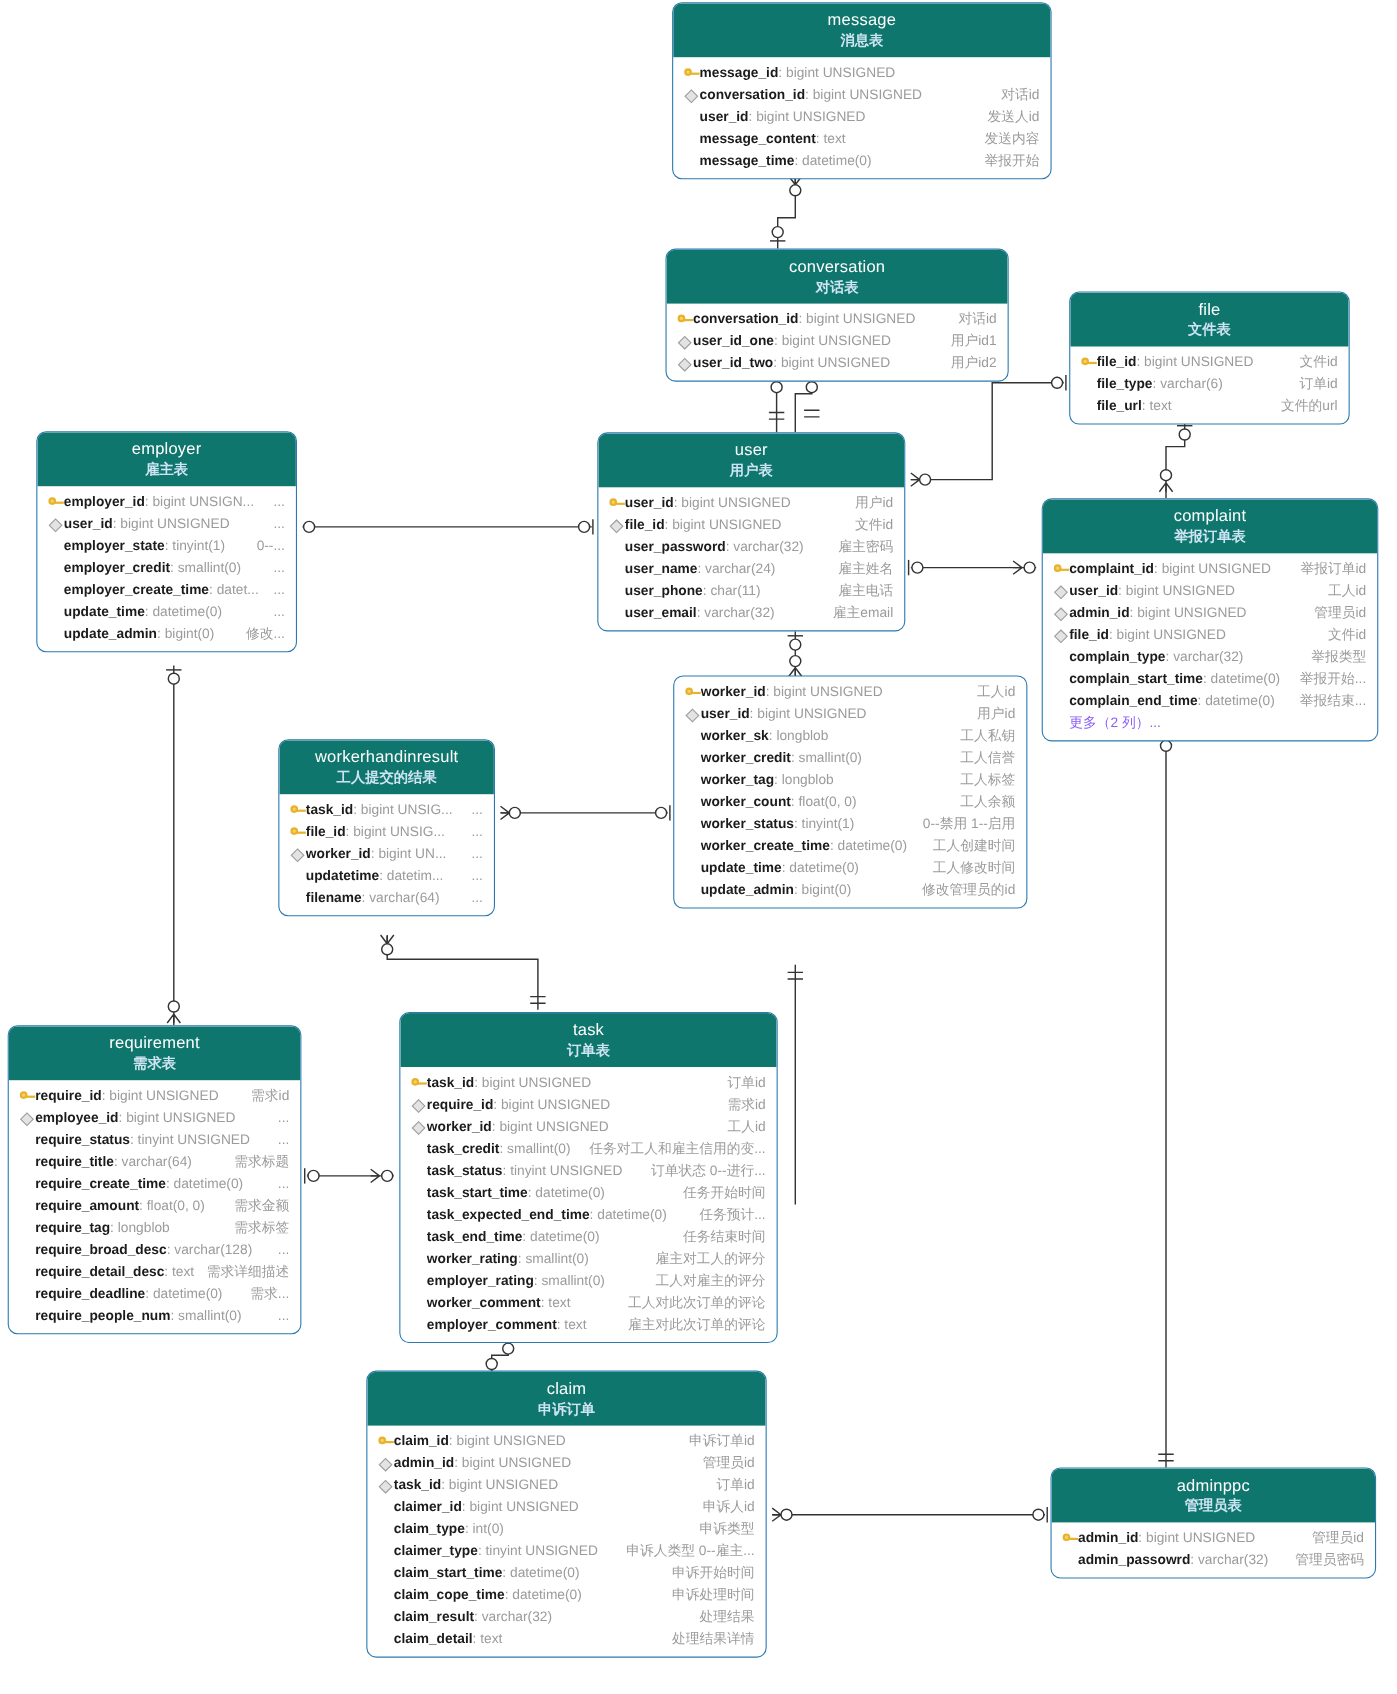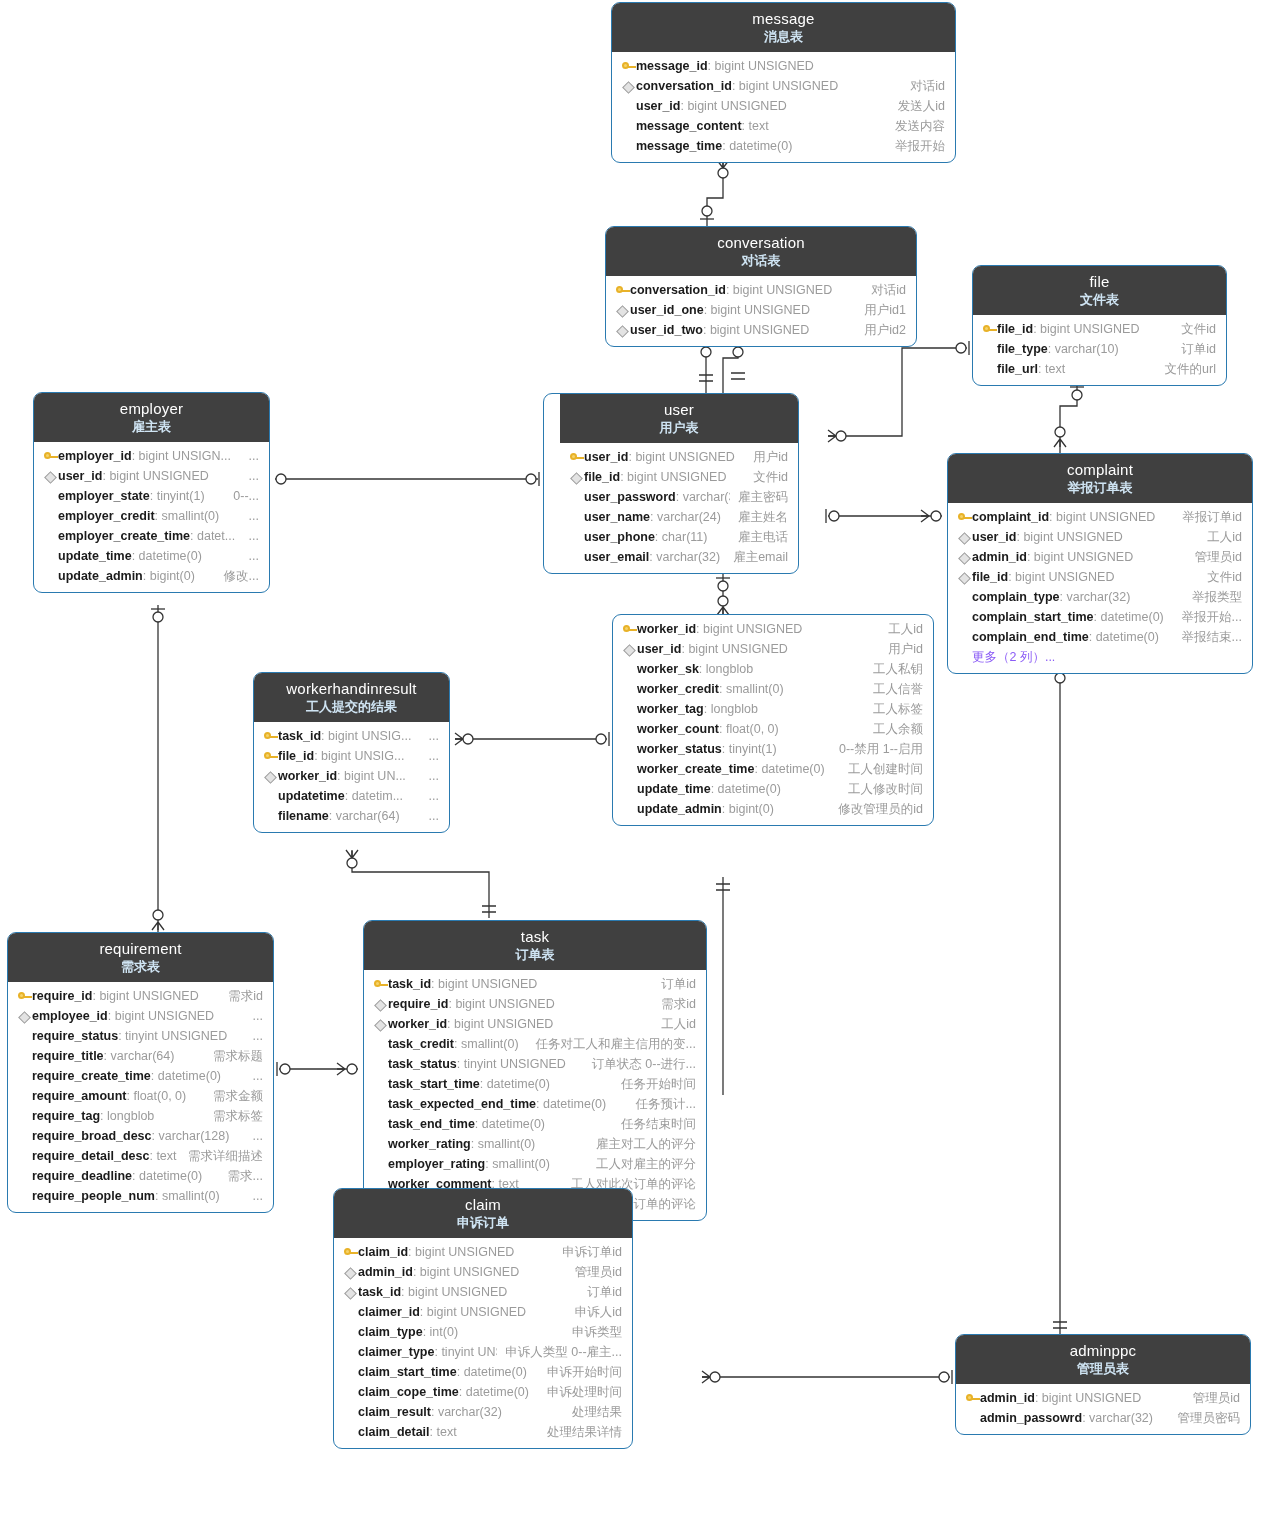--- a/index.html
+++ b/index.html
@@ -25,21 +25,21 @@
   .entity {
     position: absolute;
     box-sizing: border-box;
     border: 1.5px solid #2a7ab0;
     border-radius: 9px;
     background: #ffffff;
     overflow: hidden;
     box-shadow: 0 0 0 0 rgba(0,0,0,0);
   }
   .entity-header {
-    background: #404040;
+    background: #0f766e;
     padding: 7px 6px 8px 6px;
     text-align: center;
     line-height: 1.18;
   }
   .entity-title {
     color: #ffffff;
     font-size: 15px;
     font-weight: 400;
     letter-spacing: 0.2px;
     display: block;
@@ -352,21 +352,21 @@
           <span class="entity-subtitle">文件表</span>
         </div>
         <div class="entity-body">
           <div class="attr">
             <span class="attr-key"><span class="ico-pk"></span></span>
             <span class="attr-main"><span class="attr-name">file_id</span><span class="attr-type">: </span><span class="attr-type">bigint UNSIGNED</span></span>
             <span class="attr-comment">文件id</span>
           </div>
           <div class="attr">
             <span class="attr-key"></span>
-            <span class="attr-main"><span class="attr-name">file_type</span><span class="attr-type">: </span><span class="attr-type">varchar(10)</span></span>
+            <span class="attr-main"><span class="attr-name">file_type</span><span class="attr-type">: </span><span class="attr-type">varchar(6)</span></span>
             <span class="attr-comment">订单id</span>
           </div>
           <div class="attr">
             <span class="attr-key"></span>
             <span class="attr-main"><span class="attr-name">file_url</span><span class="attr-type">: </span><span class="attr-type">text</span></span>
             <span class="attr-comment">文件的url</span>
           </div>
         </div>
       </div>
       <div class="entity" style="left: 33px; top: 392px; width: 237px;">
@@ -405,21 +405,21 @@
             <span class="attr-main"><span class="attr-name">update_time</span><span class="attr-type">: </span><span class="attr-type">datetime(0)</span></span>
             <span class="attr-comment">...</span>
           </div>
           <div class="attr">
             <span class="attr-key"></span>
             <span class="attr-main"><span class="attr-name">update_admin</span><span class="attr-type">: </span><span class="attr-type">bigint(0)</span></span>
             <span class="attr-comment">修改...</span>
           </div>
         </div>
       </div>
-      <div class="entity" style="left: 543px; top: 393px; width: 256px; padding-left: 16px;">
+      <div class="entity" style="left: 543px; top: 393px; width: 280px;">
         <div class="entity-header">
           <span class="entity-title">user</span>
           <span class="entity-subtitle">用户表</span>
         </div>
         <div class="entity-body">
           <div class="attr">
             <span class="attr-key"><span class="ico-pk"></span></span>
             <span class="attr-main"><span class="attr-name">user_id</span><span class="attr-type">: </span><span class="attr-type">bigint UNSIGNED</span></span>
             <span class="attr-comment">用户id</span>
           </div>
@@ -705,21 +705,21 @@
             <span class="attr-main"><span class="attr-name">worker_comment</span><span class="attr-type">: </span><span class="attr-type">text</span></span>
             <span class="attr-comment">工人对此次订单的评论</span>
           </div>
           <div class="attr">
             <span class="attr-key"></span>
             <span class="attr-main"><span class="attr-name">employer_comment</span><span class="attr-type">: </span><span class="attr-type">text</span></span>
             <span class="attr-comment">雇主对此次订单的评论</span>
           </div>
         </div>
       </div>
-      <div class="entity" style="left: 333px; top: 1188px; width: 300px;">
+      <div class="entity" style="left: 333px; top: 1246px; width: 364px;">
         <div class="entity-header">
           <span class="entity-title">claim</span>
           <span class="entity-subtitle">申诉订单</span>
         </div>
         <div class="entity-body">
           <div class="attr">
             <span class="attr-key"><span class="ico-pk"></span></span>
             <span class="attr-main"><span class="attr-name">claim_id</span><span class="attr-type">: </span><span class="attr-type">bigint UNSIGNED</span></span>
             <span class="attr-comment">申诉订单id</span>
           </div>

